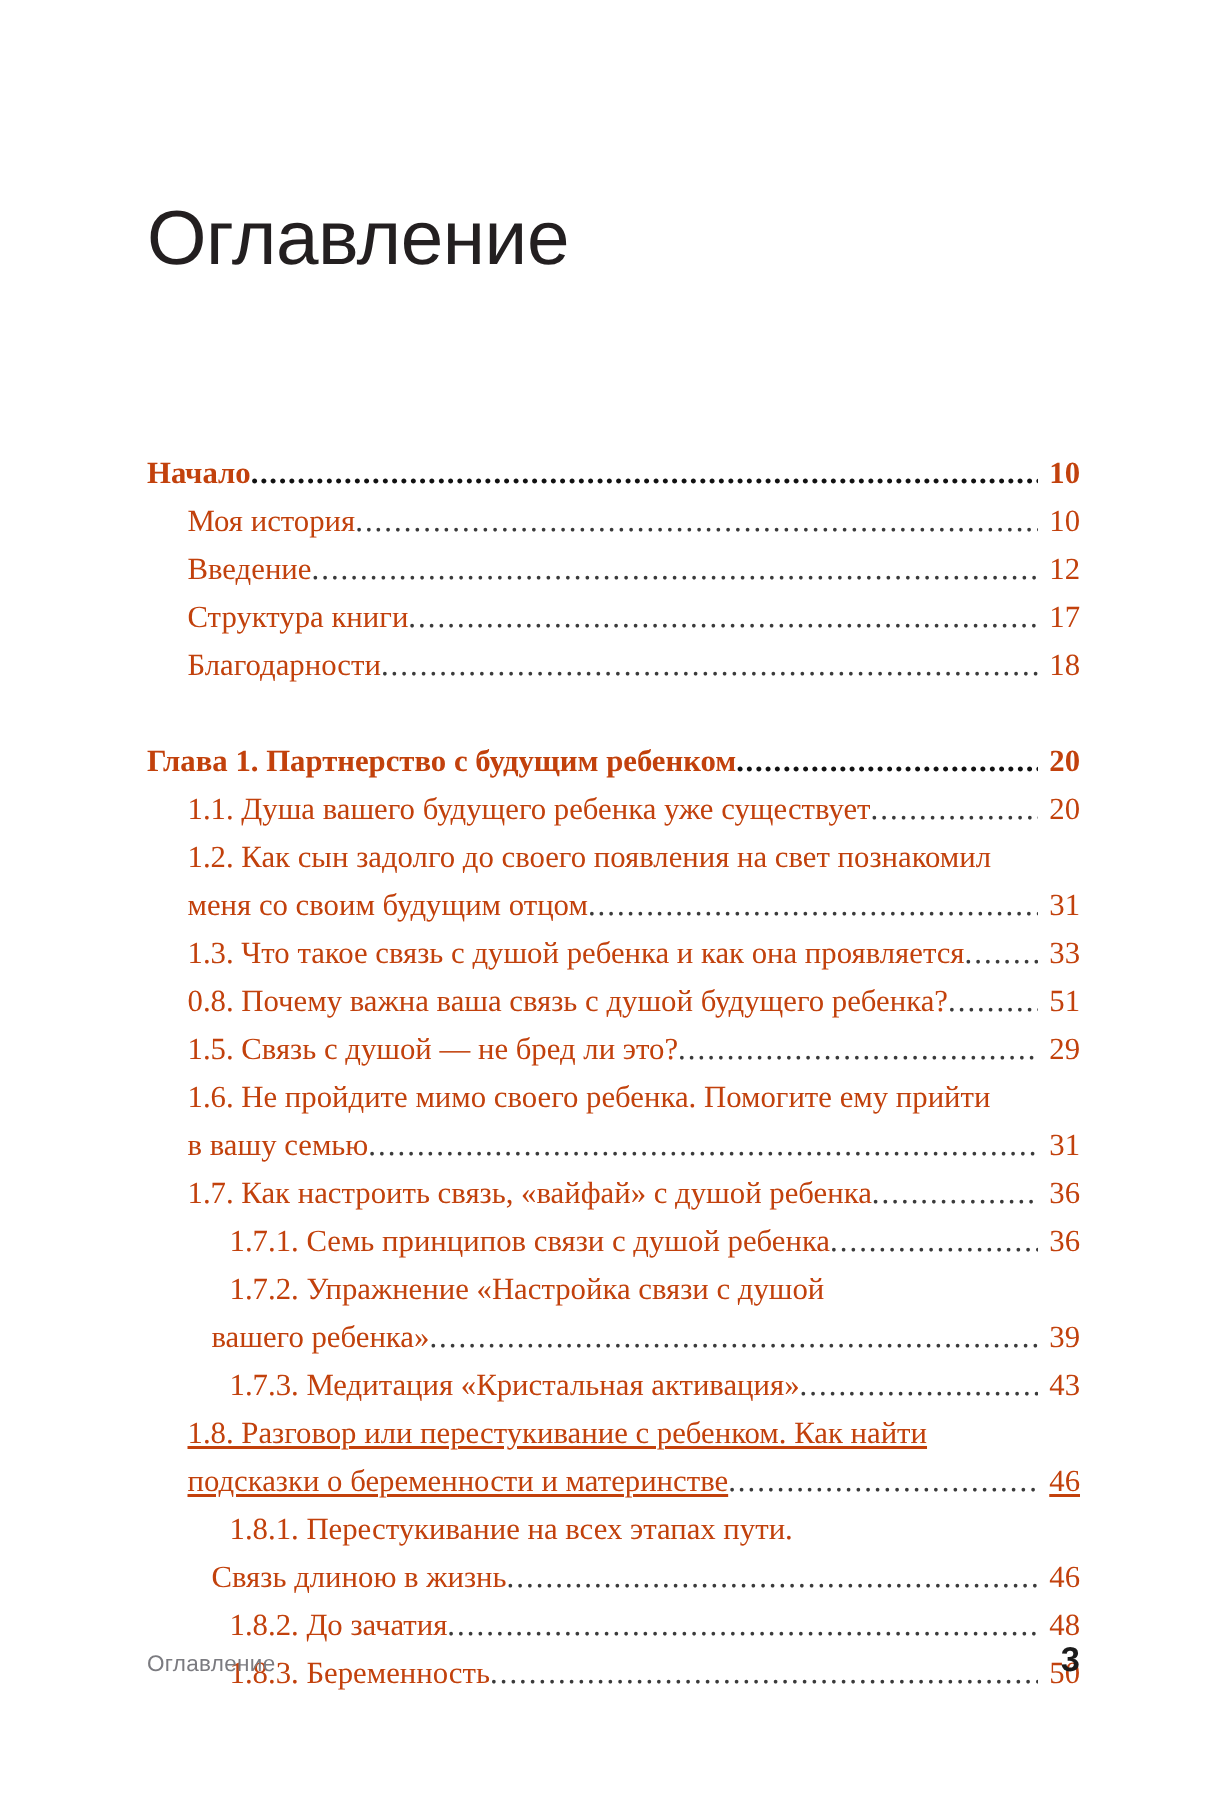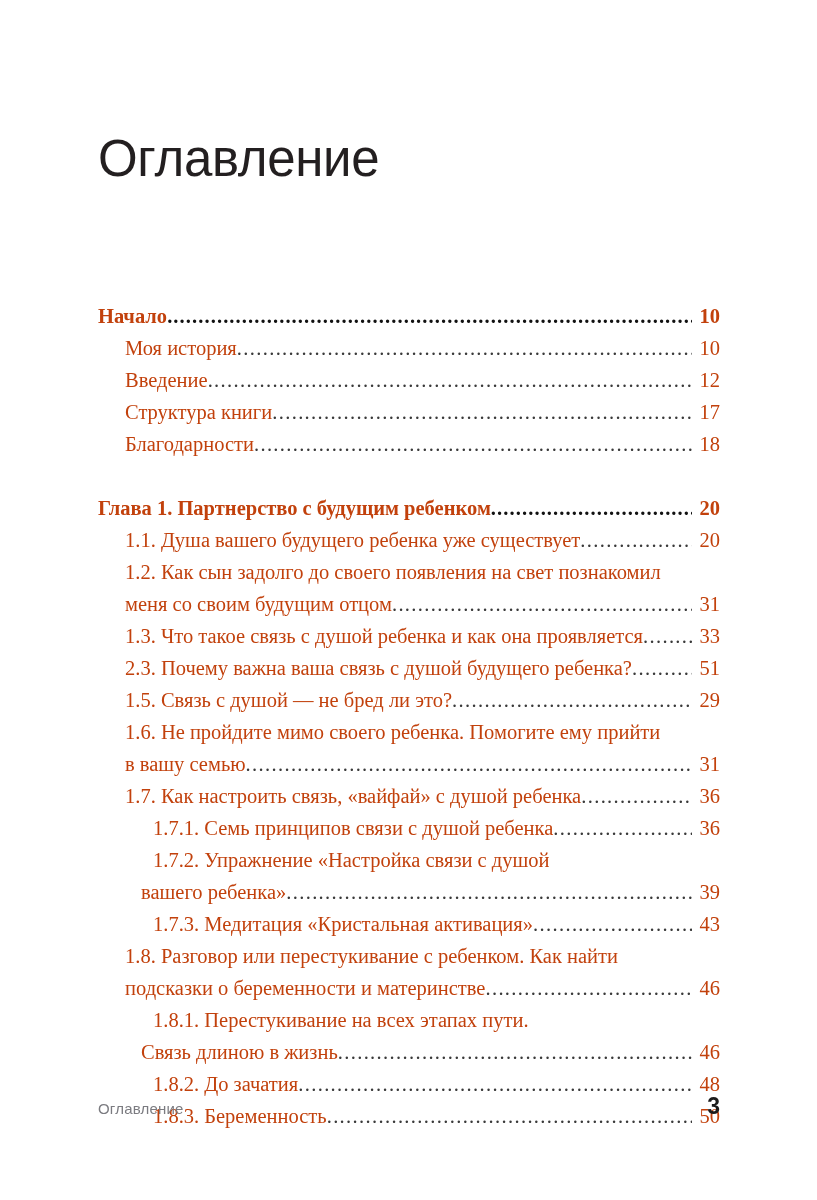--- a/index.html
+++ b/index.html
@@ -186,21 +186,21 @@
             <span class="entry-page">31</span>
           </span>
         </span>
       </div>
       <div class="toc-entry lvl-2">
         <span class="entry-text">1.3. Что такое связь с душой ребенка и как она проявляется</span>
         <span class="leader"></span>
         <span class="entry-page">33</span>
       </div>
       <div class="toc-entry lvl-2">
-        <span class="entry-text">2.3. Почему важна ваша связь с душой будущего ребенка?  </span>
+        <span class="entry-text">0.8. Почему важна ваша связь с душой будущего ребенка?  </span>
         <span class="leader"></span>
         <span class="entry-page">51</span>
       </div>
       <div class="toc-entry lvl-2">
         <span class="entry-text">1.5. Связь с душой — не бред ли это? </span>
         <span class="leader"></span>
         <span class="entry-page">29</span>
       </div>
       <div class="toc-entry lvl-2" style="display: block;">
         <span class="entry-wrap">
@@ -230,21 +230,21 @@
             <span class="leader"></span>
             <span class="entry-page">39</span>
           </span>
         </span>
       </div>
       <div class="toc-entry lvl-3">
         <span class="entry-text">1.7.3. Медитация «Кристальная активация» </span>
         <span class="leader"></span>
         <span class="entry-page">43</span>
       </div>
-      <div class="toc-entry lvl-2" style="display: block;">
+      <div class="toc-entry lvl-2" style="display: block; text-decoration: underline;">
         <span class="entry-wrap">
           <span class="first-line">1.8. Разговор или перестукивание с ребенком. Как найти</span>
           <span class="last-line">
             <span class="entry-text">подсказки о беременности и материнстве</span>
             <span class="leader"></span>
             <span class="entry-page">46</span>
           </span>
         </span>
       </div>
       <div class="toc-entry lvl-3" style="display: block;">

